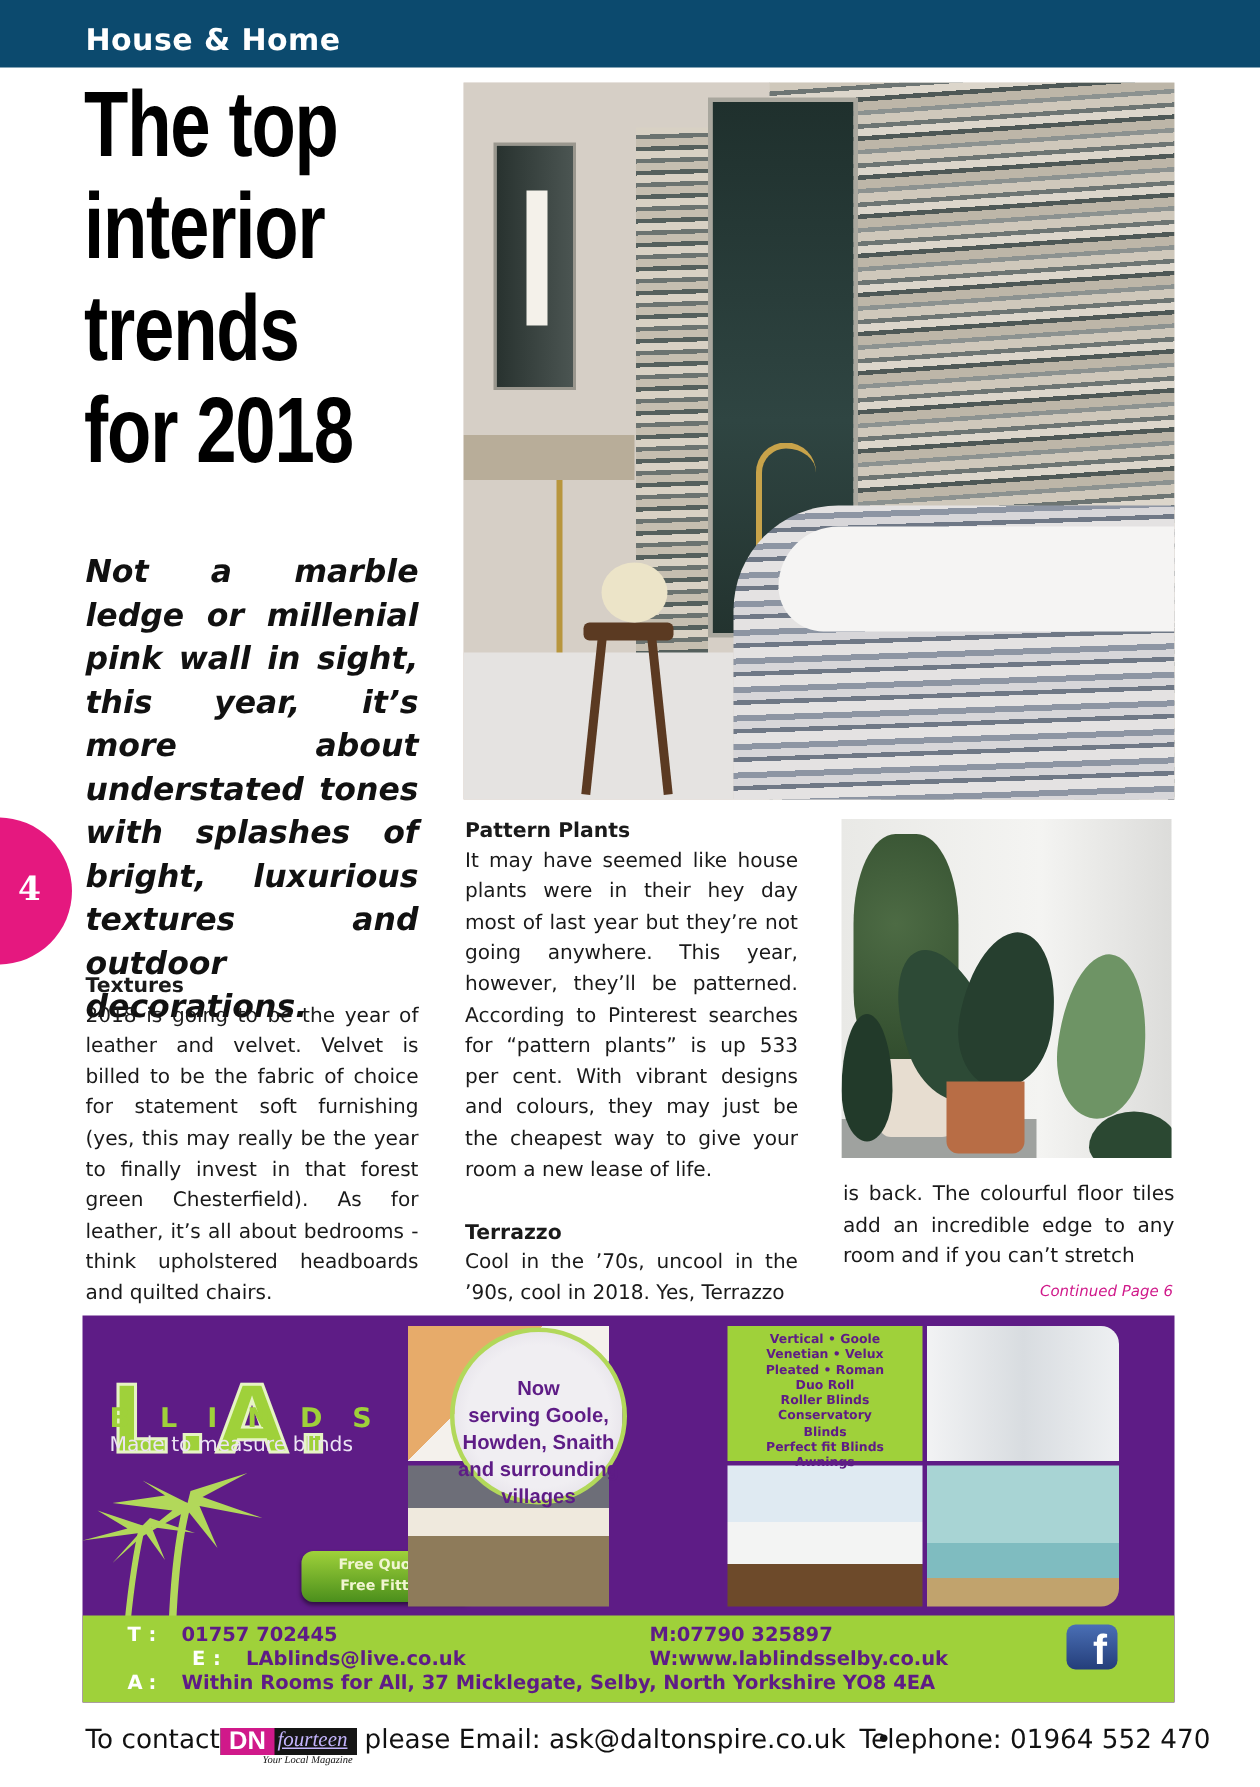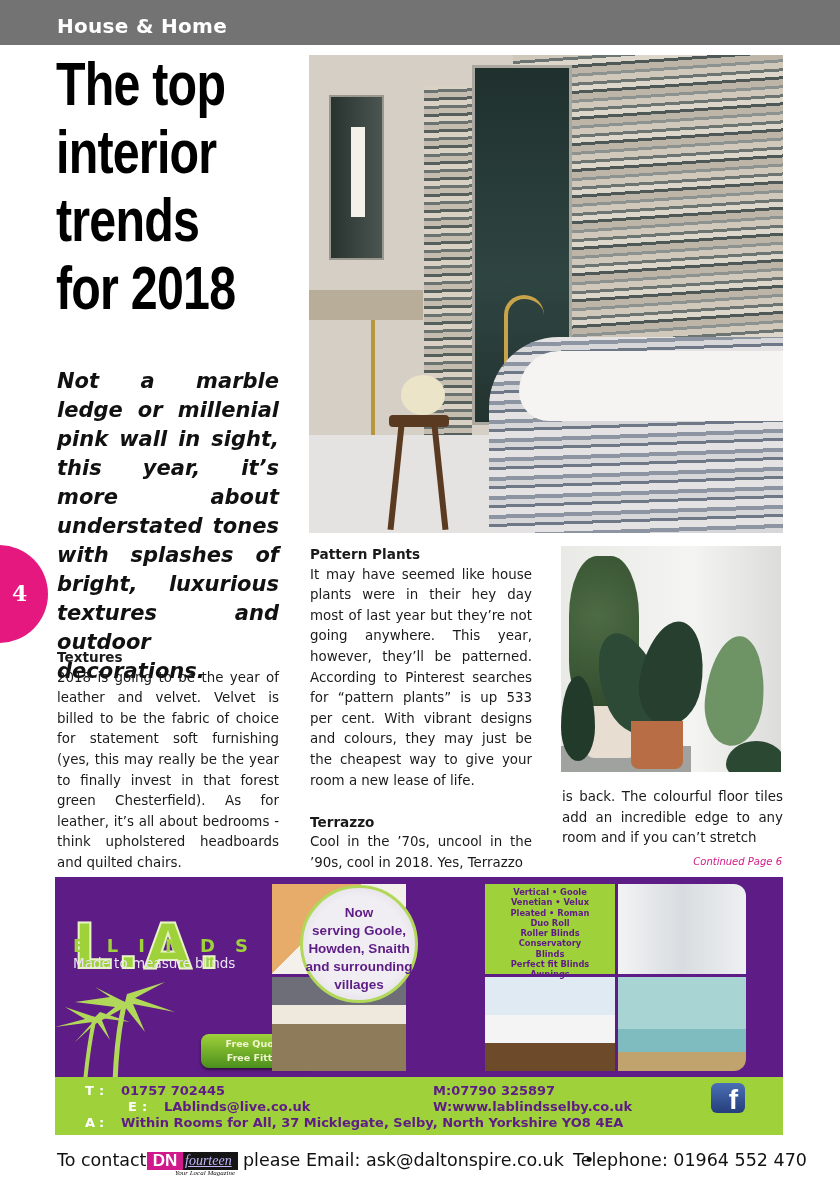--- a/index.html
+++ b/index.html
@@ -1,19 +1,19 @@
 <!DOCTYPE html>
 <html><head>
 <meta charset="utf-8">
 <style>
   * { box-sizing: border-box; margin: 0; padding: 0; }
   html, body { width: 840px; height: 1191px; background: #ffffff; overflow: hidden; }
   body { position: relative; font-family: "Liberation Sans", sans-serif; color: #111; }
 
-  .header-bar { position: absolute; left: 0; top: 0; width: 840px; height: 45px; background: #737373; }
+  .header-bar { position: absolute; left: 0; top: 0; width: 840px; height: 45px; background: #0c4a6e; }
   .section-label { position: absolute; left: 57px; top: 14px; font-family: "DejaVu Sans", sans-serif; font-weight: bold; font-size: 20px; color: #fff; letter-spacing: 0.3px; }
 
   .headline { position: absolute; left: 56px; top: 50px; width: 240px; font-family: "Liberation Sans", sans-serif; font-weight: bold; font-size: 62px; line-height: 68px; color: #000; transform: scaleX(0.78); transform-origin: left top; letter-spacing: -1px; white-space: pre-line; }
 
   .standfirst { position: absolute; left: 57px; top: 367px; width: 222px; font-family: "DejaVu Sans", sans-serif; font-weight: bold; font-style: italic; font-size: 21px; line-height: 29px; text-align: justify; text-align-last: left; color: #111; }
 
   .page-badge { position: absolute; left: -50px; top: 545px; width: 98px; height: 98px; border-radius: 50%; background: #e5187f; }
   .page-number { position: absolute; left: 12px; top: 580px; font-family: "DejaVu Serif", serif; font-weight: bold; font-size: 22px; color: #fff; }
 
   .col { position: absolute; font-family: "DejaVu Sans", sans-serif; font-size: 13.4px; line-height: 20.6px; color: #1a1a1a; text-align: justify; }
@@ -68,21 +68,21 @@
   .ad-logo-sub { position: absolute; left: 18px; top: 58px; font-family: "DejaVu Sans", sans-serif; font-weight: bold; font-size: 18px; color: #9fd13a; letter-spacing: 20px; }
   .ad-tagline { position: absolute; left: 18px; top: 78px; font-family: "DejaVu Sans", sans-serif; font-size: 13.5px; color: #ece4f4; }
   .ad-palm { position: absolute; left: 0; top: 95px; width: 140px; height: 110px; }
   .ad-cta { position: absolute; left: 146px; top: 157px; width: 114px; height: 34px; border-radius: 8px; background: linear-gradient(180deg, #9fd13a, #4b8f1c); box-shadow: 0 2px 3px rgba(0,0,0,0.5); text-align: center; font-family: "DejaVu Sans", sans-serif; font-weight: bold; font-size: 9.5px; line-height: 14px; color: #f0f5d0; padding-top: 3px; }
   .ad-photo { position: absolute; background: #cfd6d8; }
   .ad-photo.p1 { left: 217px; top: 7px; width: 134px; height: 90px; background: linear-gradient(135deg, #e7ab6a 0 40%, #f4f1ec 40% 70%, #8aa5b6 70%); }
   .ad-photo.p2 { left: 217px; top: 100px; width: 134px; height: 94px; background: linear-gradient(180deg, #6d6e78 0 30%, #efe9dd 30% 50%, #8e7b5a 50%); }
   .ad-photo.p3 { left: 430px; top: 100px; width: 130px; height: 94px; background: linear-gradient(180deg, #dfeaf2 0 40%, #f3f4f3 40% 70%, #6d4a2a 70%); }
   .ad-photo.p4 { left: 563px; top: 7px; width: 128px; height: 90px; background: linear-gradient(90deg, #f2f3f4, #d8dce0 50%, #eef0f2); border-radius: 0 12px 0 0; }
   .ad-photo.p5 { left: 563px; top: 100px; width: 128px; height: 94px; background: linear-gradient(180deg, #a8d4d4 0 55%, #7fbcc0 55% 80%, #c1a36d 80%); border-radius: 0 0 12px 0; }
-  .ad-circle { position: absolute; left: 245px; top: 8px; width: 118px; height: 118px; border-radius: 50%; background: radial-gradient(circle, #f0eef2 60%, #d8d3de); border: 3px solid #b2d85a; text-align: center; padding-top: 16px; font-family: "Liberation Sans", sans-serif; font-weight: bold; font-size: 13.5px; line-height: 18px; color: #5e1c86; }
+  .ad-circle { position: absolute; left: 245px; top: 8px; width: 118px; height: 118px; border-radius: 50%; background: radial-gradient(circle, #f0eef2 60%, #d8d3de); border: 3px solid #b2d85a; text-align: center; padding-top: 29px; font-family: "Liberation Sans", sans-serif; font-weight: bold; font-size: 13.5px; line-height: 18px; color: #5e1c86; }
   .ad-products { position: absolute; left: 430px; top: 7px; width: 130px; height: 90px; background: #9fd13a; text-align: center; padding-top: 3px; font-family: "DejaVu Sans", sans-serif; font-weight: bold; font-size: 8.3px; line-height: 10.3px; color: #5e1c86; }
   .ad-contact { position: absolute; left: 0; top: 200px; width: 728px; height: 58px; background: #9fd13a; font-family: "DejaVu Sans", sans-serif; font-weight: bold; font-size: 13px; line-height: 16px; color: #5e1c86; }
   .ad-row { position: absolute; left: 30px; white-space: nowrap; }
   .ad-row .k { display: inline-block; width: 14px; color: #ffffff; }
   .ad-row .sep { display: inline-block; width: 22px; color: #ffffff; }
   .ad-row.r1 { top: 6px; } .ad-row.r2 { top: 22px; margin-left: 43px; } .ad-row.r3 { top: 38px; }
   .ad-row-right { position: absolute; left: 378px; white-space: nowrap; }
   .ad-row-right.r1 { top: 6px; } .ad-row-right.r2 { top: 22px; }
   .ad-fb { position: absolute; left: 656px; top: 6px; width: 34px; height: 30px; border-radius: 6px; background: linear-gradient(180deg, #4a6fb5, #243e7a); color: #fff; font-family: "Liberation Sans", sans-serif; font-weight: bold; font-size: 28px; text-align: right; padding-right: 7px; line-height: 34px; overflow: hidden; }
 

